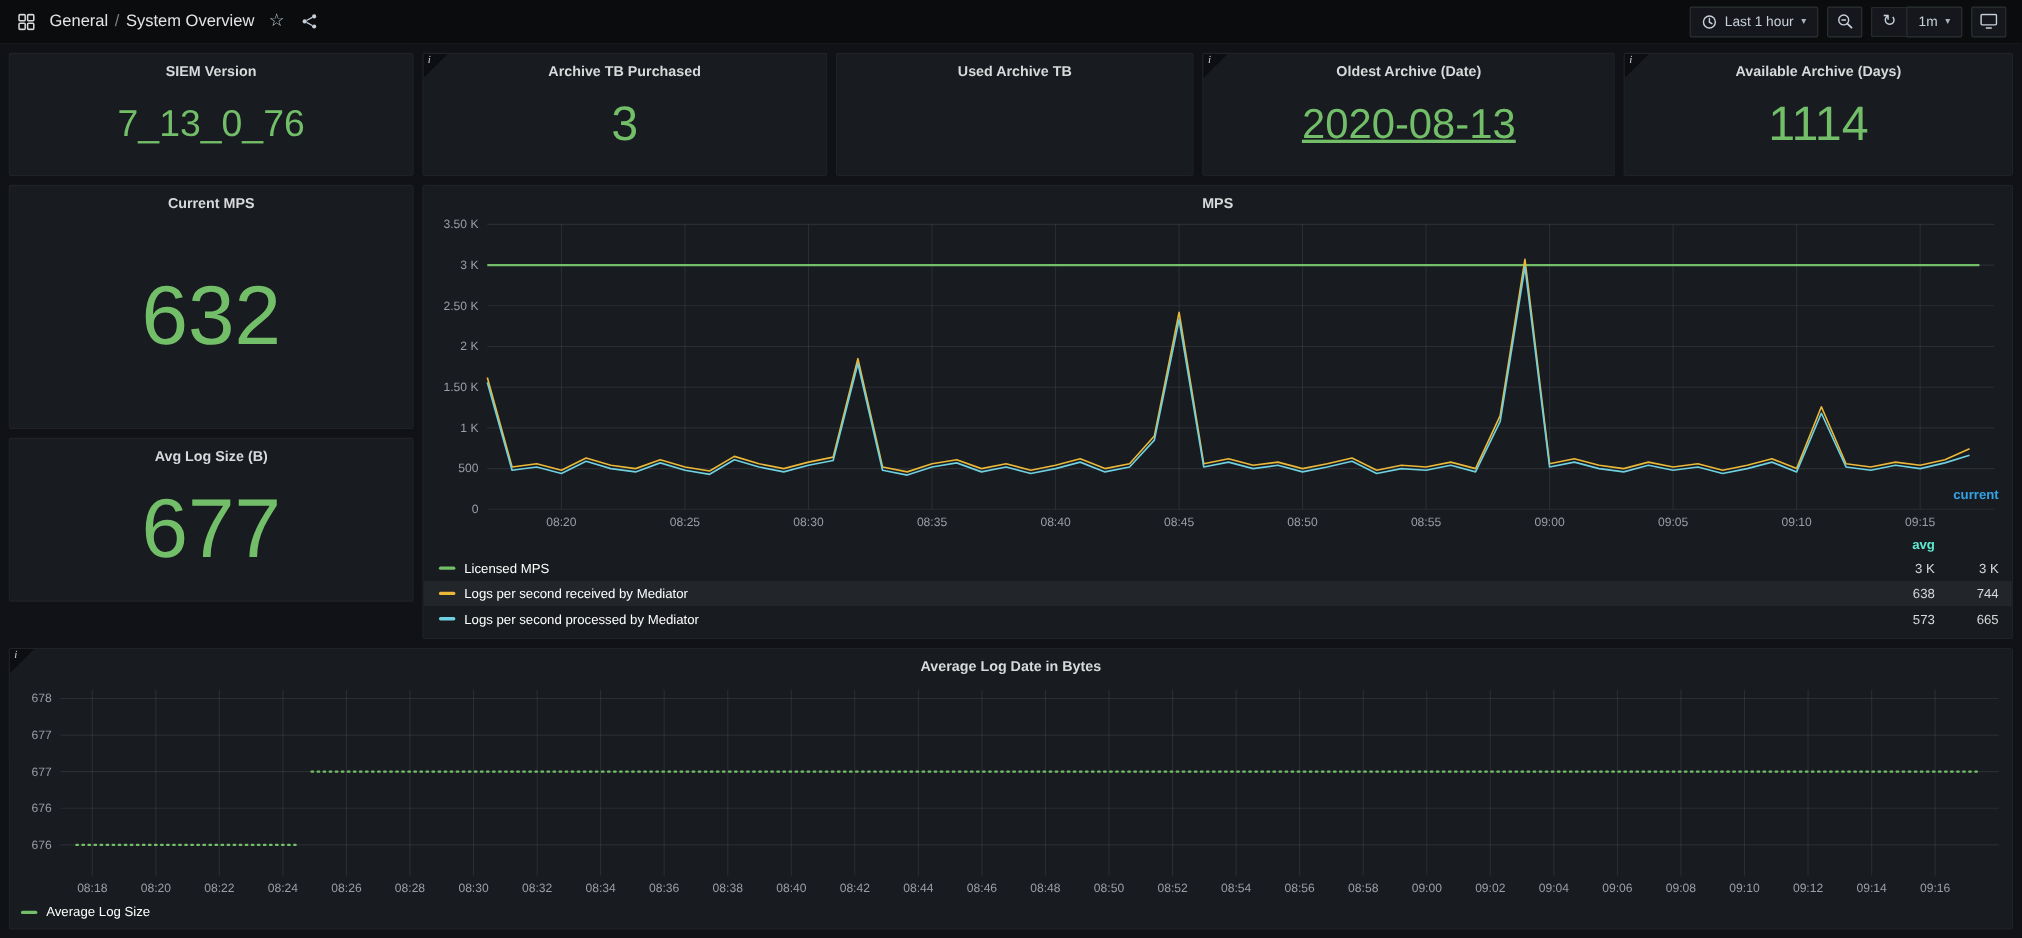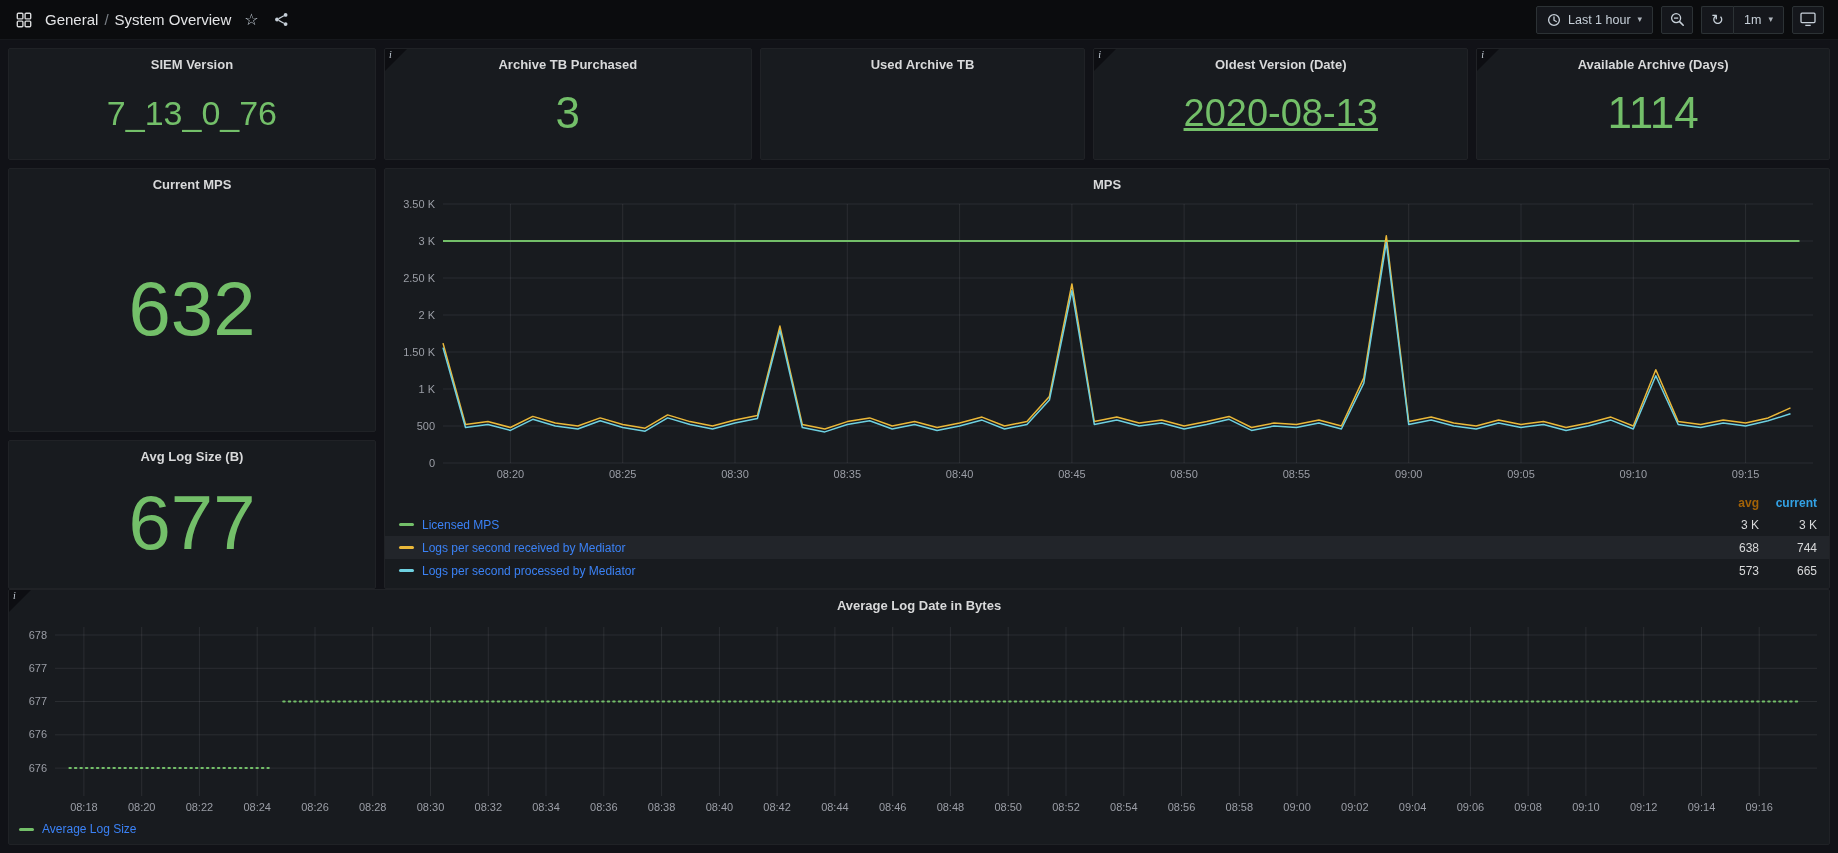--- a/index.html
+++ b/index.html
@@ -20,42 +20,42 @@
   .btn-group{display:flex}
   .btn-group .ctrl:first-child{border-top-right-radius:0;border-bottom-right-radius:0;border-right:none}
   .btn-group .ctrl:last-child{border-top-left-radius:0;border-bottom-left-radius:0}
   .refresh-glyph{font-size:15px;line-height:1;color:#c7d0d9}
 
   
   .content{padding:8px;display:flex;flex-direction:column;gap:8px;height:813px}
   .row1{display:grid;grid-template-columns:1.04fr 1.04fr 0.92fr 1.06fr 1fr;gap:8px;height:112px}
   .row2{display:grid;grid-template-columns:368px 1fr;gap:8px;height:413px}
   .row2-left{display:flex;flex-direction:column;gap:8px}
-  .row2-left .panel:first-child{height:264px}
+  .row2-left .panel:first-child{height:222px}
   .row2-left .panel:last-child{height:149px}
   .row3{height:256px}
   .row3 .panel{height:100%}
 
   .panel{background:#181b1f;border:1px solid #202226;border-radius:2px;position:relative;display:flex;flex-direction:column;overflow:hidden}
   .ptitle{flex:none;padding-top:7px;height:27px;text-align:center;font-size:13px;font-weight:600;color:#d8d9da;cursor:pointer;line-height:1.4}
   .statval{flex:1;display:flex;align-items:center;justify-content:center;font-weight:500;line-height:1;padding-bottom:10px}
   .v34{font-size:34px}.v44{font-size:44px}.v38{font-size:38px}.v74{font-size:76px}
 
   .info-corner{position:absolute;top:0;left:0;width:0;height:0;border-top:22px solid #0d0e12;border-right:22px solid transparent;cursor:pointer;z-index:3}
   .info-i{position:absolute;top:-22px;left:4px;font-size:10px;font-style:italic;font-family:"Liberation Serif",serif;color:#c7d0d9}
 
   
   .chart{flex:1;min-height:0;width:100%}
   .mps-legend{flex:none;padding:0 0 6px 0;font-size:12px}
   .lh{display:flex;justify-content:flex-end;padding:1px 12px 3px 0}
   .lh-col{width:58px;text-align:right;font-weight:700;font-size:12px;cursor:pointer}
   .lrow{display:flex;align-items:center;height:23px;padding:0 12px 0 14px}
   .lrow.hl{background:rgba(204,204,220,0.06)}
   .sw{display:inline-block;width:15px;height:3px;border-radius:2px;margin-right:8px;flex:none}
-  .lname{color:#3b82f6;cursor:pointer}
+  .lname{color:#ffffff;cursor:pointer}
   .lspacer{flex:1}
   .lval{width:58px;text-align:right;color:#d8d9da}
   .avg-legend{flex:none;height:24px;display:flex;align-items:center;padding:0 0 6px 10px;font-size:12px;color:#d8d9da}
 </style>
 </head>
 <body>
 
 <div class="topbar">
   <div class="tb-left">
     <button class="iconbtn">
@@ -138,21 +138,21 @@
       <div class="ptitle">Archive TB Purchased</div>
       <div class="statval v44" style="color: rgb(115, 191, 105);">3</div>
     </div>
     <div class="panel">
       <div class="ptitle">Used Archive TB</div>
     </div>
     <div class="panel">
       <div class="info-corner">
           <span class="info-i">i</span>
         </div>
-      <div class="ptitle">Oldest Version (Date)</div>
+      <div class="ptitle">Oldest Archive (Date)</div>
       <div class="statval v38" style="color: rgb(115, 191, 105); text-decoration: underline;">2020-08-13</div>
     </div>
     <div class="panel">
       <div class="info-corner">
           <span class="info-i">i</span>
         </div>
       <div class="ptitle">Available Archive (Days)</div>
       <div class="statval v44" style="color: rgb(115, 191, 105);">1114</div>
     </div>
   </div>
@@ -211,21 +211,21 @@
             <line x1="58" y1="45.0" x2="1428" y2="45.0" stroke="rgba(204,204,220,0.10)" stroke-width="1"></line>
             <text x="50" y="48.5" fill="#9b9ea6" font-size="11" text-anchor="end" font-family="Liberation Sans, sans-serif">3 K</text>
             <line x1="58" y1="8.0" x2="1428" y2="8.0" stroke="rgba(204,204,220,0.10)" stroke-width="1"></line>
             <text x="50" y="11.5" fill="#9b9ea6" font-size="11" text-anchor="end" font-family="Liberation Sans, sans-serif">3.50 K</text>
             <line x1="58.0" y1="45.0" x2="1414.5" y2="45.0" stroke="#73bf69" stroke-width="2" fill="none"></line>
             <polyline points="58.0,147.1 80.5,228.5 102.9,225.6 125.4,231.5 147.8,220.4 170.3,227.0 192.8,230.0 215.2,221.9 237.7,228.5 260.1,232.2 282.6,218.9 305.0,225.6 327.5,230.0 350.0,224.1 372.4,219.6 394.9,130.1 417.3,228.5 439.8,233.0 462.3,225.6 484.7,221.9 507.2,230.0 529.6,225.6 552.1,231.5 574.6,227.0 597.0,221.1 619.5,230.0 641.9,225.6 664.4,200.4 686.9,87.9 709.3,225.6 731.8,221.1 754.2,227.0 776.7,224.1 799.1,230.0 821.6,225.6 844.1,220.4 866.5,231.5 889.0,227.0 911.4,228.5 933.9,224.1 956.4,230.0 978.8,181.9 1001.3,39.8 1023.7,225.6 1046.2,221.1 1068.7,227.0 1091.1,230.0 1113.6,224.1 1136.0,228.5 1158.5,225.6 1181.0,231.5 1203.4,227.0 1225.9,221.1 1248.3,230.0 1270.8,173.8 1293.2,225.6 1315.7,228.5 1338.2,224.1 1360.6,227.0 1383.1,221.9 1405.5,211.9" fill="none" stroke="#eab839" stroke-width="1.5" stroke-linejoin="round"></polyline>
             <polyline points="58.0,151.6 80.5,231.5 102.9,228.5 125.4,234.4 147.8,223.3 170.3,230.0 192.8,233.0 215.2,224.8 237.7,231.5 260.1,235.2 282.6,221.9 305.0,228.5 327.5,233.0 350.0,227.0 372.4,222.6 394.9,134.5 417.3,231.5 439.8,235.9 462.3,228.5 484.7,224.8 507.2,233.0 529.6,228.5 552.1,234.4 574.6,230.0 597.0,224.1 619.5,233.0 641.9,228.5 664.4,204.1 686.9,94.6 709.3,228.5 731.8,224.1 754.2,230.0 776.7,227.0 799.1,233.0 821.6,228.5 844.1,223.3 866.5,234.4 889.0,230.0 911.4,231.5 933.9,227.0 956.4,233.0 978.8,187.1 1001.3,46.5 1023.7,228.5 1046.2,224.1 1068.7,230.0 1091.1,233.0 1113.6,227.0 1136.0,231.5 1158.5,228.5 1181.0,234.4 1203.4,230.0 1225.9,224.1 1248.3,233.0 1270.8,179.7 1293.2,228.5 1315.7,231.5 1338.2,227.0 1360.6,230.0 1383.1,224.8 1405.5,217.8" fill="none" stroke="#6ed0e0" stroke-width="1.5" stroke-linejoin="round"></polyline>
           </svg></div>
       <div class="mps-legend">
         <div class="lh">
-          <span class="lh-col" style="color: #a16207;">avg</span>
+          <span class="lh-col" style="color: #5eead4; margin-top: 45px;">avg</span>
           <span class="lh-col" style="color: rgb(51, 162, 229);">current</span>
         </div>
         <div class="lrow">
           <span class="sw" style="background: rgb(115, 191, 105);"></span>
           <span class="lname">Licensed MPS</span>
           <span class="lspacer"></span>
           <span class="lval">3 K</span>
           <span class="lval">3 K</span>
         </div>
         <div class="lrow hl">

